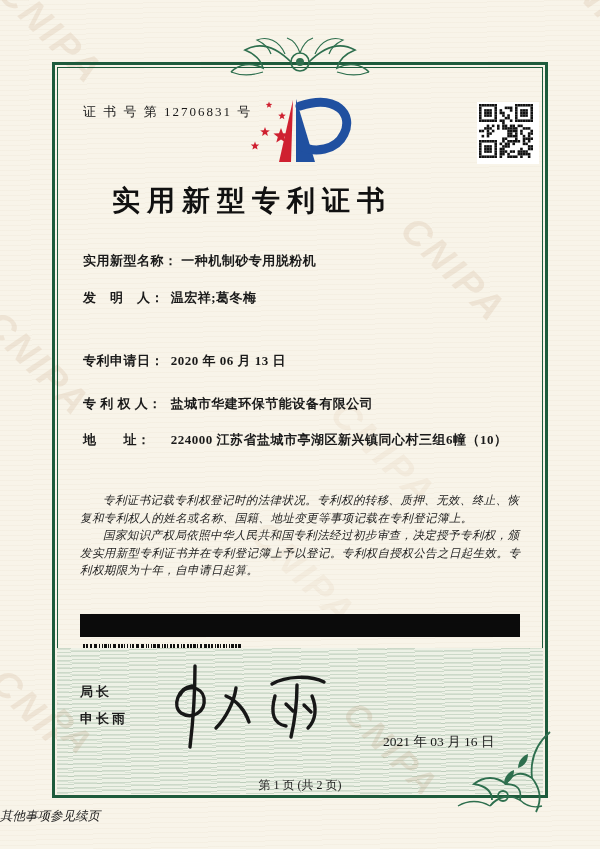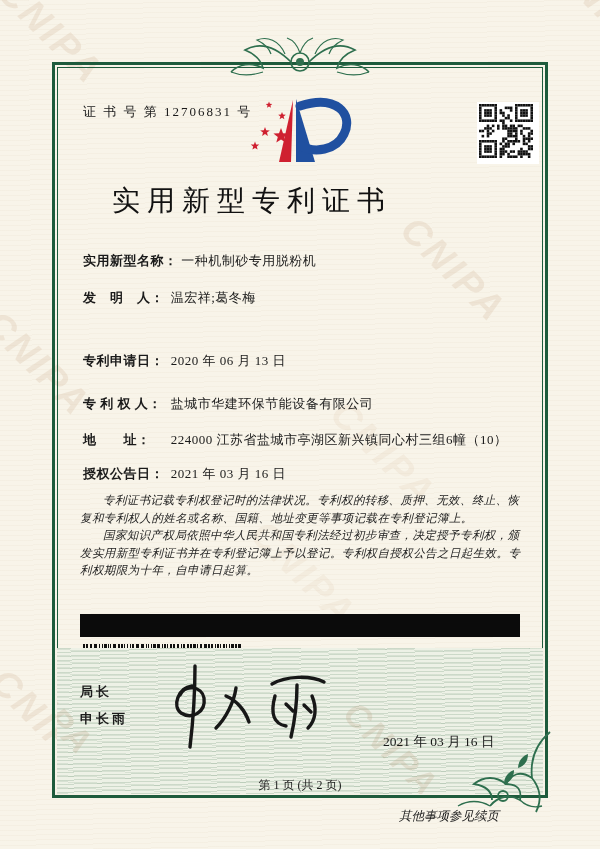--- a/index.html
+++ b/index.html
@@ -10,43 +10,43 @@
       font-weight:bold;font-style:italic;font-size:38px;letter-spacing:3px;
       color:rgba(203,172,140,.22);transform:rotate(45deg);white-space:nowrap;z-index:1;}
   .frame{position:absolute;left:52px;top:62px;width:490px;height:730px;
       border:3px solid #1e5b3c;z-index:2;}
   .frame-inner{position:absolute;inset:2px;border:1px solid #1e5b3c;}
   .content{position:absolute;inset:0;z-index:3;}
   .cert-no{position:absolute;left:83px;top:103px;font-size:13px;letter-spacing:2px;color:#1a1a1a;}
   .logo{position:absolute;left:238px;top:94px;}
   .qr{position:absolute;left:477px;top:102px;width:58px;height:58px;background:#fff;padding:2px;}
   .title{position:absolute;left:52px;width:400px;top:182px;text-align:center;
-      font-size:28px;font-weight:400;letter-spacing:7px;color:#111;}
+      font-size:28px;font-weight:700;letter-spacing:7px;color:#111;}
   .row{position:absolute;left:83px;font-size:13px;color:#1a1a1a;white-space:nowrap;letter-spacing:0.5px;}
   .row .lbl{display:inline-block;min-width:84px;font-weight:600;}
-  .row .val{font-weight:400;}
+  .row .val{font-weight:700;}
   .row2{display:flex;gap:46px;}
   .legal{position:absolute;left:80px;top:492px;width:443px;font-size:11.5px;line-height:17.5px;
       font-style:italic;color:#232323;letter-spacing:0.4px;}
   .legal p{margin:0;text-indent:2em;}
   .blackbar{position:absolute;left:80px;top:614px;width:440px;height:23px;background:#0b0b0b;}
   .barcode{position:absolute;left:83px;top:641px;width:158px;height:11px;}
   .pattern{position:absolute;left:57px;top:648px;width:486px;height:146px;overflow:hidden;
       background-color:#edf1e6;
       background-image:
         repeating-linear-gradient(178deg, rgba(118,154,124,.28) 0 1px, transparent 1px 4px),
         repeating-linear-gradient(182deg, rgba(118,154,124,.18) 0 1px, transparent 1px 6px);}
   .pattern .wm{font-size:34px;color:rgba(190,170,140,.28);}
   .signer{position:absolute;left:80px;font-family:"Liberation Sans","DejaVu Sans",sans-serif;
       font-size:13px;font-weight:600;letter-spacing:3px;color:#1c1c1c;z-index:4;}
   .signature{position:absolute;left:160px;top:660px;z-index:4;}
   .date{position:absolute;left:383px;top:733px;font-size:13.5px;color:#1a1a1a;z-index:4;}
   .pagenum{position:absolute;left:52px;width:496px;top:777px;text-align:center;
       font-size:12px;color:#1a1a1a;z-index:4;}
-  .footnote{position:absolute;left:0;width:499px;top:808px;text-align:right;
+  .footnote{position:absolute;left:0;width:499px;top:808px;text-align:left;
       font-size:12.5px;font-style:italic;color:#222;z-index:3;}
   .orn{position:absolute;z-index:4;}
 </style>
 </head>
 <body>
 
 <div id="page">
 
   <div class="wm" style="left:-15px;top:10px;">CNIPA</div>
   <div class="wm" style="left:540px;top:-14px;">CNIPA</div>
@@ -317,24 +317,20 @@
     </div>
     <div class="row" style="top:395px;">
       <span class="lbl">专 利 权 人：</span>
       <span class="val">盐城市华建环保节能设备有限公司</span>
     </div>
     <div class="row" style="top:431px;">
       <span class="lbl">地　　址：</span>
       <span class="val">224000 江苏省盐城市亭湖区新兴镇同心村三组6幢（10）</span>
     </div>
     <div class="row row2" style="top:465px;">
-      <span>
-        <span class="lbl">授权公告日：</span>
-        <span class="val">2021 年 03 月 16 日</span>
-      </span>
     </div>
 
     <div class="legal">
       <p>专利证书记载专利权登记时的法律状况。专利权的转移、质押、无效、终止、恢复和专利权人的姓名或名称、国籍、地址变更等事项记载在专利登记簿上。</p>
       <p>国家知识产权局依照中华人民共和国专利法经过初步审查，决定授予专利权，颁发实用新型专利证书并在专利登记簿上予以登记。专利权自授权公告之日起生效。专利权期限为十年，自申请日起算。</p>
     </div>
 
     <div class="blackbar"></div>
     <div class="barcode">
       <svg id="barcode-svg" width="158" height="11" viewBox="0 0 158 11">

